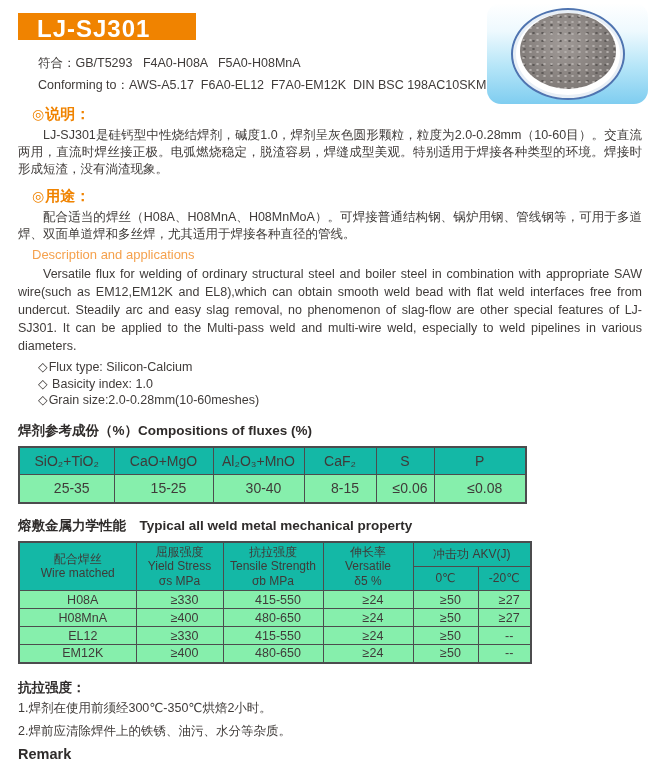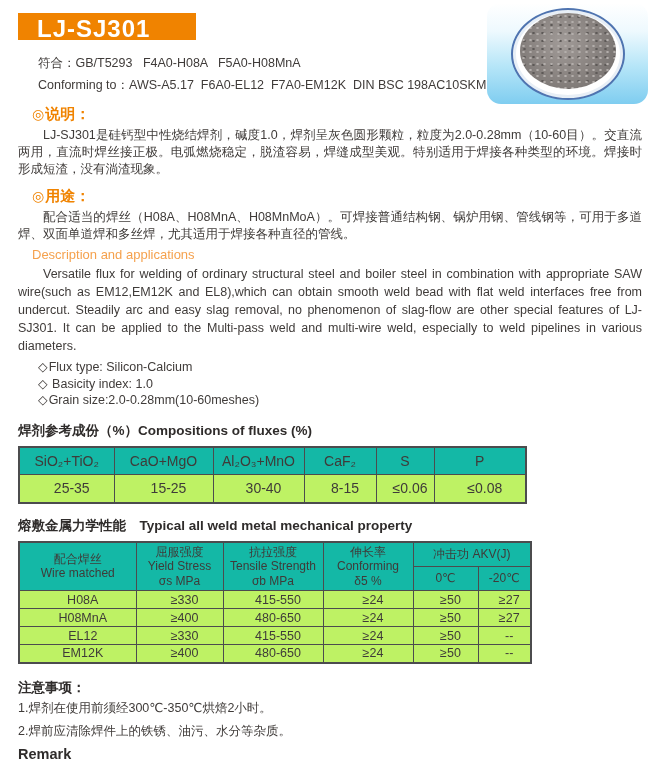--- a/index.html
+++ b/index.html
@@ -100,21 +100,21 @@
   }
   .mech-table { margin-top: 6px; width: 512px; border: 2px solid #4c4c4e; }
   .mech-table td, .mech-table th {
     border: 1px solid #4c4c4e;
     text-align: center;
     font-weight: normal;
   }
   .mech-table th { font-size: 12px; line-height: 14.5px; padding: 2px 0; }
   .mech-table td { font-size: 12.5px; height: 18px; }
   .hdr-pink { background: #14b8a6; }
-  .cell-yellow { background: #bef264; padding-left: 10px; }
+  .cell-yellow { background: #86efac; padding-left: 10px; }
   
   .notes-zh-heading { margin-top: 15px; font-size: 13.5px; font-weight: bold; color: #2f2c2b; }
   .notes-zh-item { font-size: 12.5px; line-height: 23px; }
   .notes-en-heading { margin-top: 3px; font-size: 14.5px; font-weight: bold; color: #2f2c2b; }
 </style>
 <title>LJ-SJ301</title></head>
 <body>
 
 <div class="page">
 
@@ -199,21 +199,21 @@
         <div>Yield Stress</div>
         <div>σs MPa</div>
       </th>
       <th class="hdr-pink" rowspan="2">
         <div>抗拉强度</div>
         <div>Tensile Strength</div>
         <div>σb MPa</div>
       </th>
       <th class="hdr-pink" rowspan="2">
         <div>伸长率</div>
-        <div>Conforming</div>
+        <div>Versatile</div>
         <div>δ5 %</div>
       </th>
       <th class="hdr-pink" colspan="2">冲击功  AKV(J)</th>
     </tr>
     <tr>
       <th class="hdr-pink">0℃</th>
       <th class="hdr-pink">-20℃</th>
     </tr>
     <tr>
       <td class="cell-yellow">H08A</td>
@@ -243,19 +243,19 @@
       <td class="cell-yellow">EM12K</td>
       <td class="cell-yellow">≥400</td>
       <td class="cell-yellow">480-650</td>
       <td class="cell-yellow">≥24</td>
       <td class="cell-yellow">≥50</td>
       <td class="cell-yellow">--</td>
     </tr>
   </tbody>
     </table>
 
-  <div class="notes-zh-heading">注意事项：</div>
+  <div class="notes-zh-heading">抗拉强度：</div>
   <div class="notes-zh-item">1.焊剂在使用前须经300℃-350℃烘焙2小时。</div>
   <div class="notes-zh-item">2.焊前应清除焊件上的铁锈、油污、水分等杂质。</div>
 
   <div class="notes-en-heading">Remark</div>
 
 </div>
 
 </body></html>

